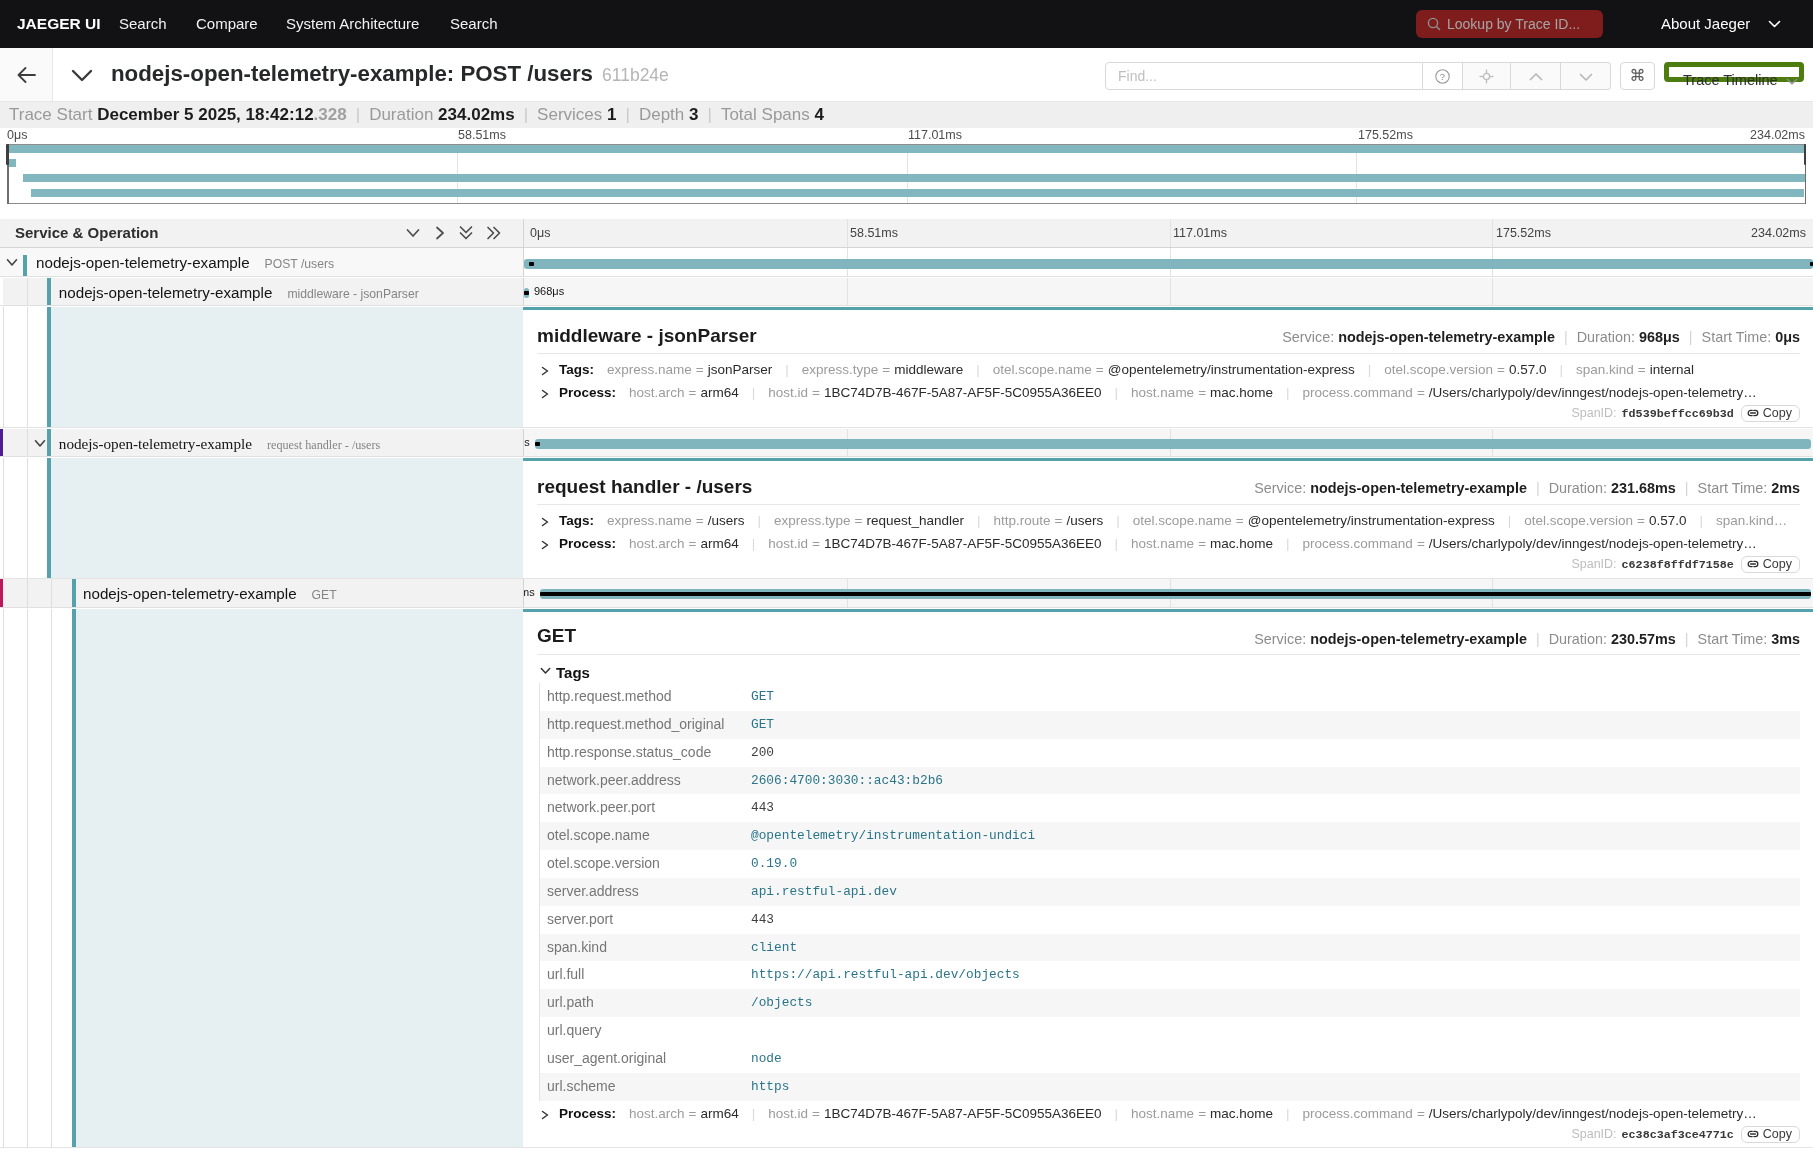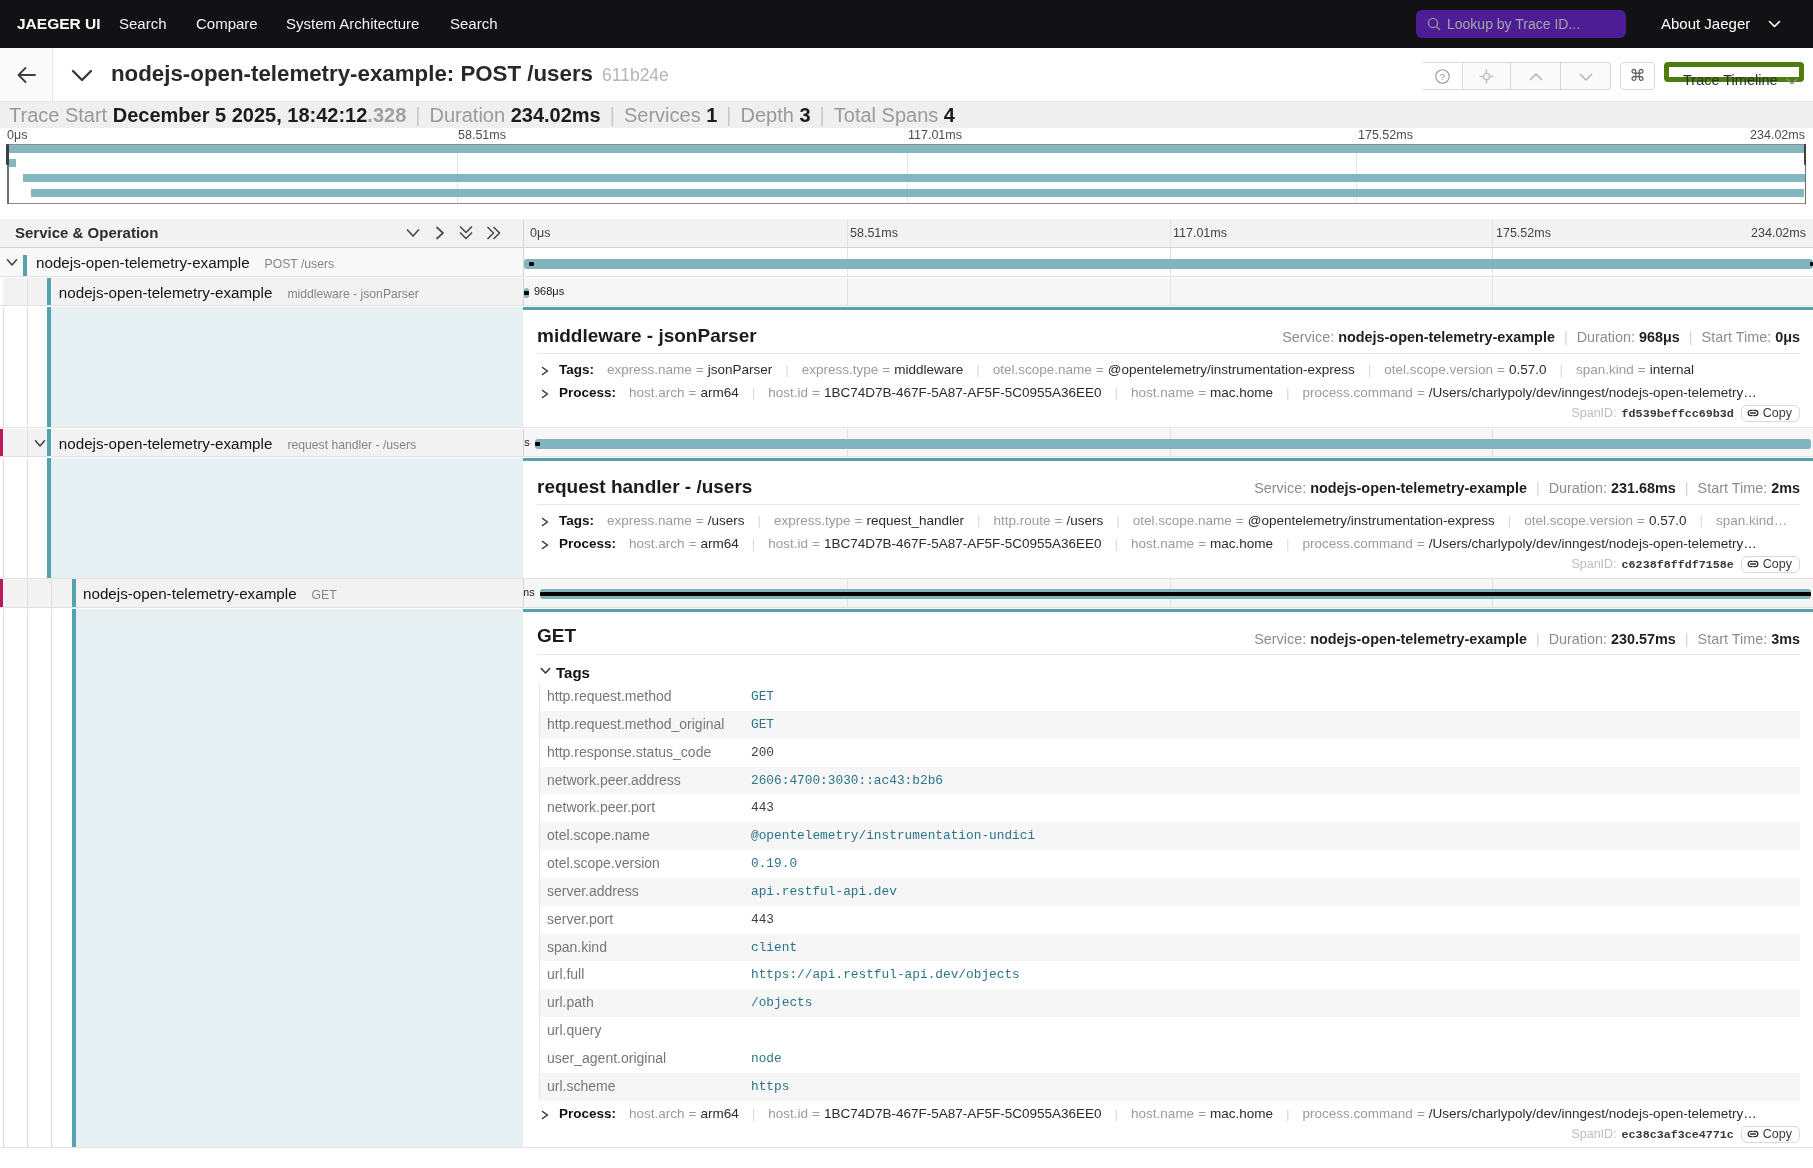--- a/index.html
+++ b/index.html
@@ -4,39 +4,39 @@
 <style>
   * { margin:0; padding:0; box-sizing:border-box; }
   html,body { width:1813px; height:1168px; background:#fff; font-family:"Liberation Sans", sans-serif; }
   #app { position:relative; width:1813px; height:1168px; overflow:hidden; background:#fff; }
   .abs { position:absolute; }
   svg { display:block; }
   
   .nav { position:absolute; left:0; top:0; width:1813px; height:48px; background:#121214; }
   .nav .brand { position:absolute; left:17px; top:0; line-height:48px; color:#fff; font-size:15.5px; font-weight:bold; }
   .nav .mi { position:absolute; top:0; line-height:48px; color:#f2f2f2; font-size:15px; }
-  .lookup { position:absolute; left:1416px; top:10px; width:210px; height:28px; background:#4c1d95; border-radius:6px; }
+  .lookup { position:absolute; left:1416px; top:10px; width:187px; height:28px; background:#7f1d1d; border-radius:6px; }
   .lookup .ph { position:absolute; left:31px; top:0; line-height:28px; color:#a6a6a6; font-size:14px; }
   .about { position:absolute; left:1661px; top:0; line-height:48px; color:#fff; font-size:15px; }
   
   .hdr { position:absolute; left:0; top:48px; width:1813px; height:54px; background:#fff; border-bottom:1px solid #e8e8e8; }
   .backcell { position:absolute; left:0; top:0; width:53px; height:53px; background:#fafafa; border-right:1px solid #e8e8e8; }
   .title { position:absolute; left:111px; top:13px; font-size:22.3px; font-weight:600; color:#26282a; }
   .tid { font-weight:400; font-size:17.5px; color:#b5b5b5; padding-left:9px; }
   
   .findwrap { position:absolute; top:14px; height:28px; border:1px solid #d9d9d9; background:#fff; }
   .find-input { left:1105px; width:318px; border-radius:4px 0 0 4px; }
   .find-input .ph { position:absolute; left:12px; top:0; line-height:26px; font-size:14px; color:#bfbfbf; }
   .btn { position:absolute; top:14px; height:28px; border:1px solid #d9d9d9; border-left:none; background:#fff; }
   .btn.gray { background:#fafafa; }
   .cmdbtn { position:absolute; left:1620px; top:14px; width:35px; height:28px; border:1px solid #d9d9d9; border-radius:4px; background:#fff; text-align:center; line-height:26px; font-size:16px; color:#595959; }
   .ttdrop { position:absolute; left:1664px; top:14px; width:140px; height:20px; border:5px solid #4d7c0f; border-radius:4px; background:#fff; }
   .ttdrop .t { position:absolute; left:14px; line-height:26px; font-size:14.5px; color:#2f2f2f; }
   
-  .meta { position:absolute; left:0; top:102px; width:1813px; height:40px; background:#efefef; font-size:20px; line-height:26px; color:#9a9a9a; }
+  .meta { position:absolute; left:0; top:102px; width:1813px; height:40px; background:#efefef; font-size:17px; line-height:26px; color:#9a9a9a; }
   .meta b { color:#1c1c1c; font-weight:bold; }
   .meta .g { color:#a0a0a0; font-weight:bold; }
   .meta .sp { color:#c9c9c9; padding:0 9px; font-weight:400; }
   
   .ticks { position:absolute; left:0; top:128px; width:1813px; height:16px; background:#fff; font-size:12.5px; color:#4c4c4c; }
   .mm { position:absolute; left:0; top:144px; width:1813px; height:60px; background:#fff; }
   .mmcanvas { position:absolute; left:7px; top:0; width:1799px; height:60px; border:1px solid #8c8c8c; background:#fff; }
   .mmbar { position:absolute; height:8px; background:#83b7bf; }
   .mmgrid { position:absolute; top:0; bottom:0; width:1px; background:#e3e3e3; }
   .scrub-line { position:absolute; top:0; bottom:0; width:1.5px; background:#6e6e6e; }
@@ -111,20 +111,23 @@
 
   <div class="hdr">
     <div class="backcell"></div>
     <svg class="abs" style="left:17px;top:19px;" width="19" height="16" viewBox="0 0 19 16">
         <path d="M8.5 1 L1.5 8 L8.5 15 M1.5 8 L18 8" fill="none" stroke="#3e3e3e" stroke-width="1.8" stroke-linecap="round" stroke-linejoin="round"></path>
       </svg>
     <svg class="abs" style="left:71px;top:21px;" width="22" height="13" viewBox="0 0 22 13">
         <polyline points="2,2 11,11 20,2" fill="none" stroke="#3a3a3a" stroke-width="2.4" stroke-linecap="round" stroke-linejoin="round"></polyline>
       </svg>
     <div class="title">nodejs-open-telemetry-example: POST /users<span class="tid">611b24e</span></div>
+    <div class="findwrap find-input">
+        <div class="ph">Find...</div>
+      </div>
     <div class="btn" style="left:1423px;width:40px;">
       <svg class="abs" style="left:12px;top:6px;" width="15" height="15" viewBox="0 0 15 15">
           <circle cx="7.5" cy="7.5" r="6.7" fill="none" stroke="#9a9a9a" stroke-width="1.1"></circle>
           <text x="7.5" y="11" font-size="9.5" fill="#8a8a8a" text-anchor="middle" font-family="Liberation Sans">?</text>
         </svg>
     </div>
     <div class="btn gray" style="left:1463px;width:48px;">
       <svg class="abs" style="left:16px;top:6px;" width="15" height="15" viewBox="0 0 15 15">
           <circle cx="7.5" cy="7.5" r="3.1" fill="none" stroke="#bdbdbd" stroke-width="1.3"></circle>
           <line x1="7.5" y1="0.5" x2="7.5" y2="4" stroke="#bdbdbd" stroke-width="1.3"></line>
@@ -268,21 +271,21 @@
     </div>
   </div>
 
   <div class="row" style="top:429px;height:28px;border-bottom:1px solid #e0e0e0;background:#f6f6f6;">
     <div class="vline" style="left:847px;"></div>
       <div class="vline" style="left:1170px;"></div>
       <div class="vline" style="left:1492px;"></div>
     <div class="bar" style="left:534.5px;width:1276.5px;top:10px;"></div>
     <div class="cp" style="left:534.5px;width:5.5px;top:13.3px;"></div>
     <div class="durlabel" style="left:509px;top:7px;">2ms</div>
-    <div class="namecol" style="background:#f2f2f2;border-left:3px solid #be185d;">
+    <div class="namecol" style="background:#f2f2f2;border-left:3px solid #4c1d95;font-family:Liberation Serif, serif;">
       <div class="gline" style="left:23.5px;"></div>
       <div class="guide" style="left:43.7px;"></div>
       <svg class="abs" style="left:31px;top:10px;" width="12" height="9" viewBox="0 0 12 9">
           <polyline points="1.5,1.8 6,7 10.5,1.8" fill="none" stroke="#444" stroke-width="1.6" stroke-linejoin="round" stroke-linecap="round"></polyline>
         </svg>
       <div class="svcname" style="left:55.8px;top:6px;">nodejs-open-telemetry-example<span class="opname">request handler - /users</span></div>
     </div>
     <div class="divline"></div>
   </div>
 

